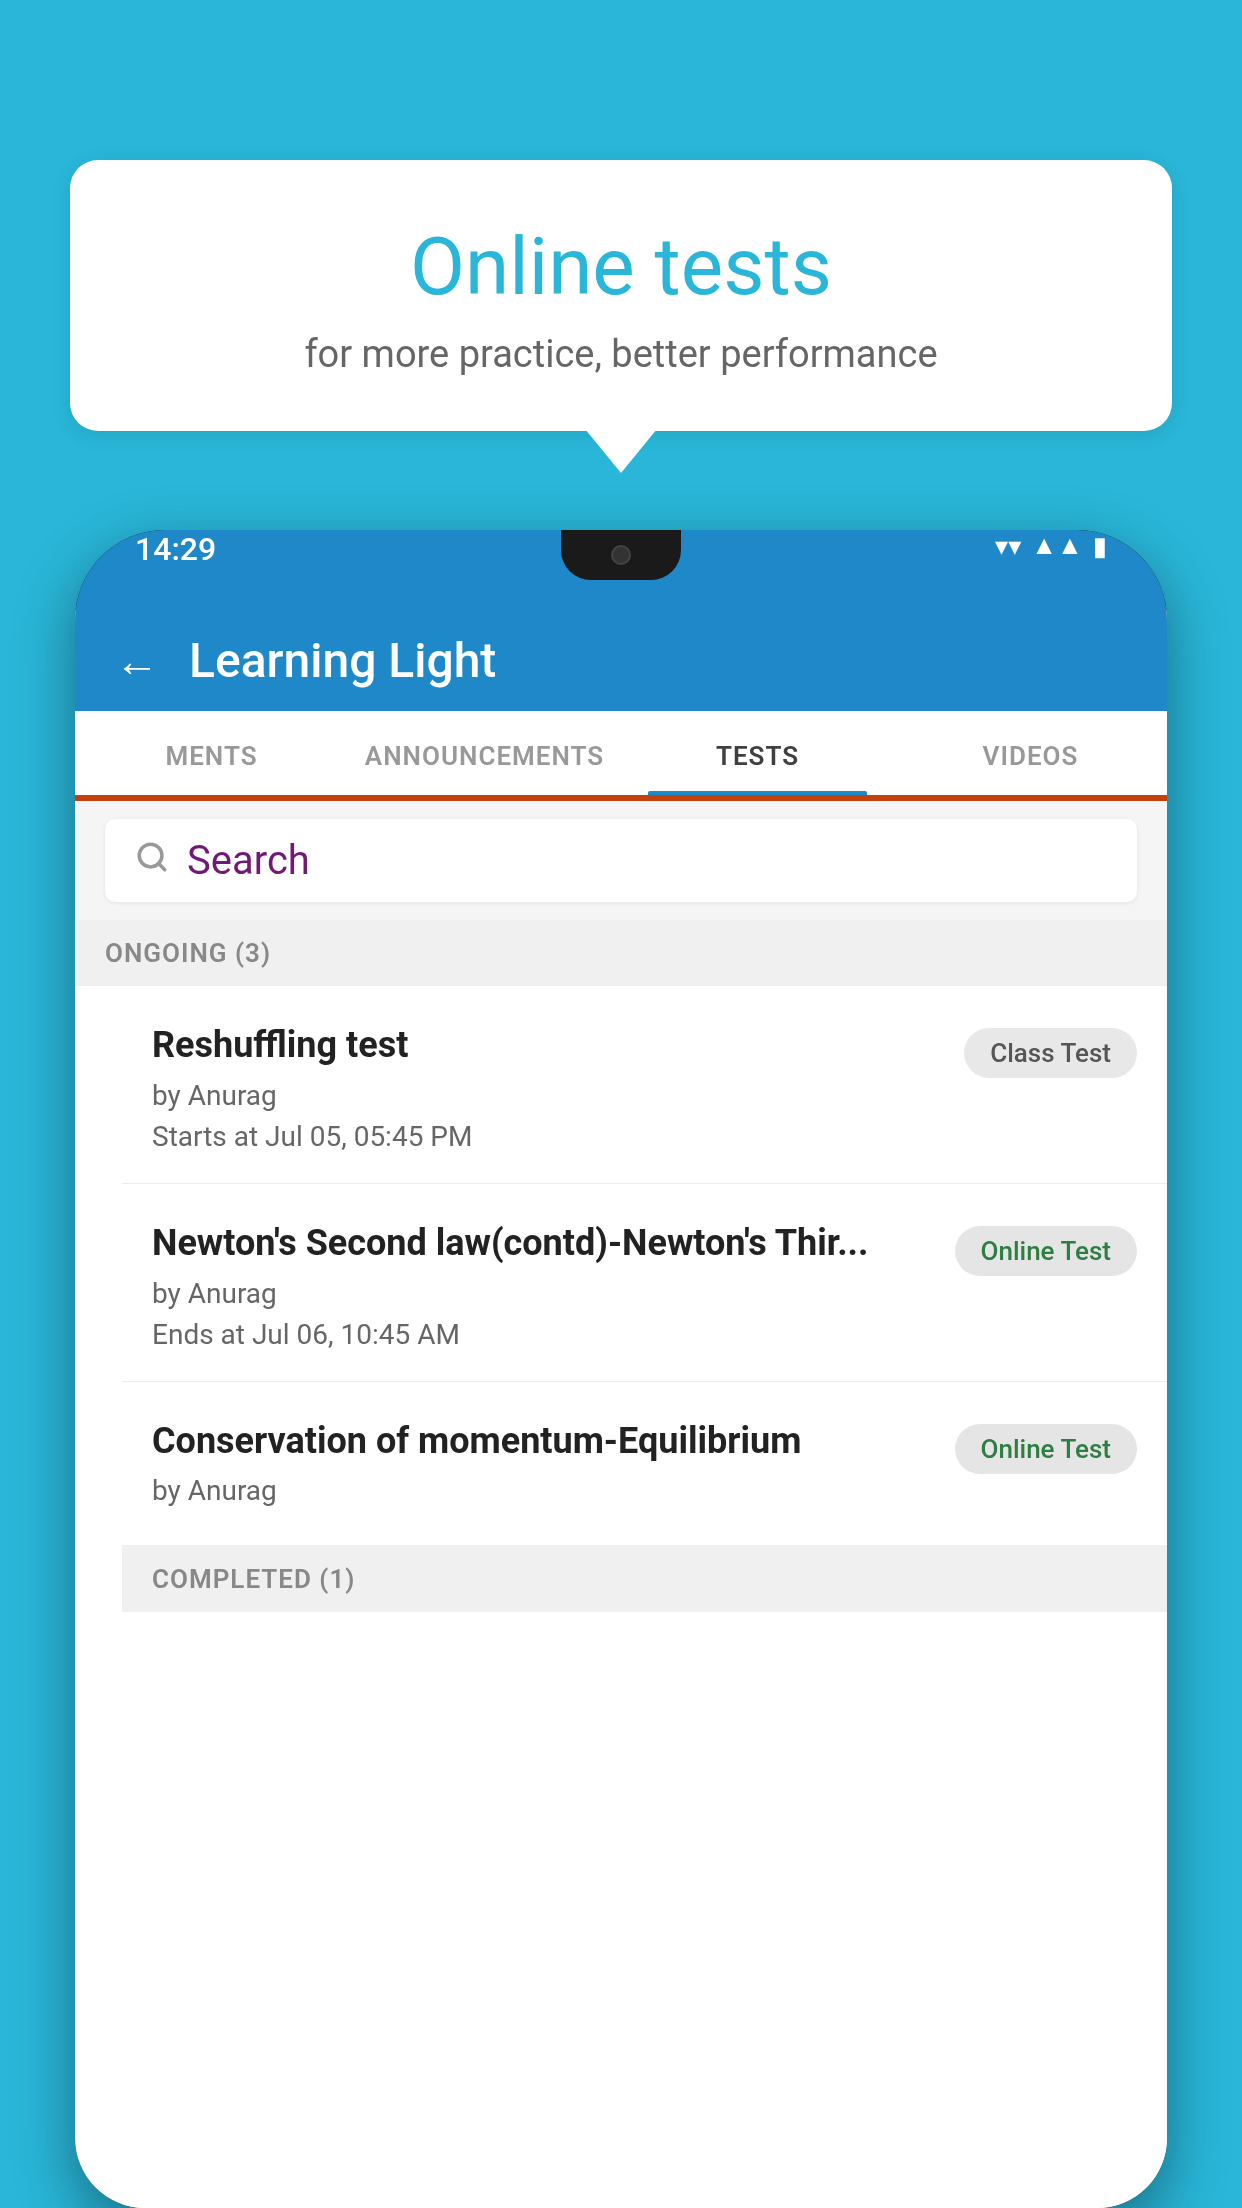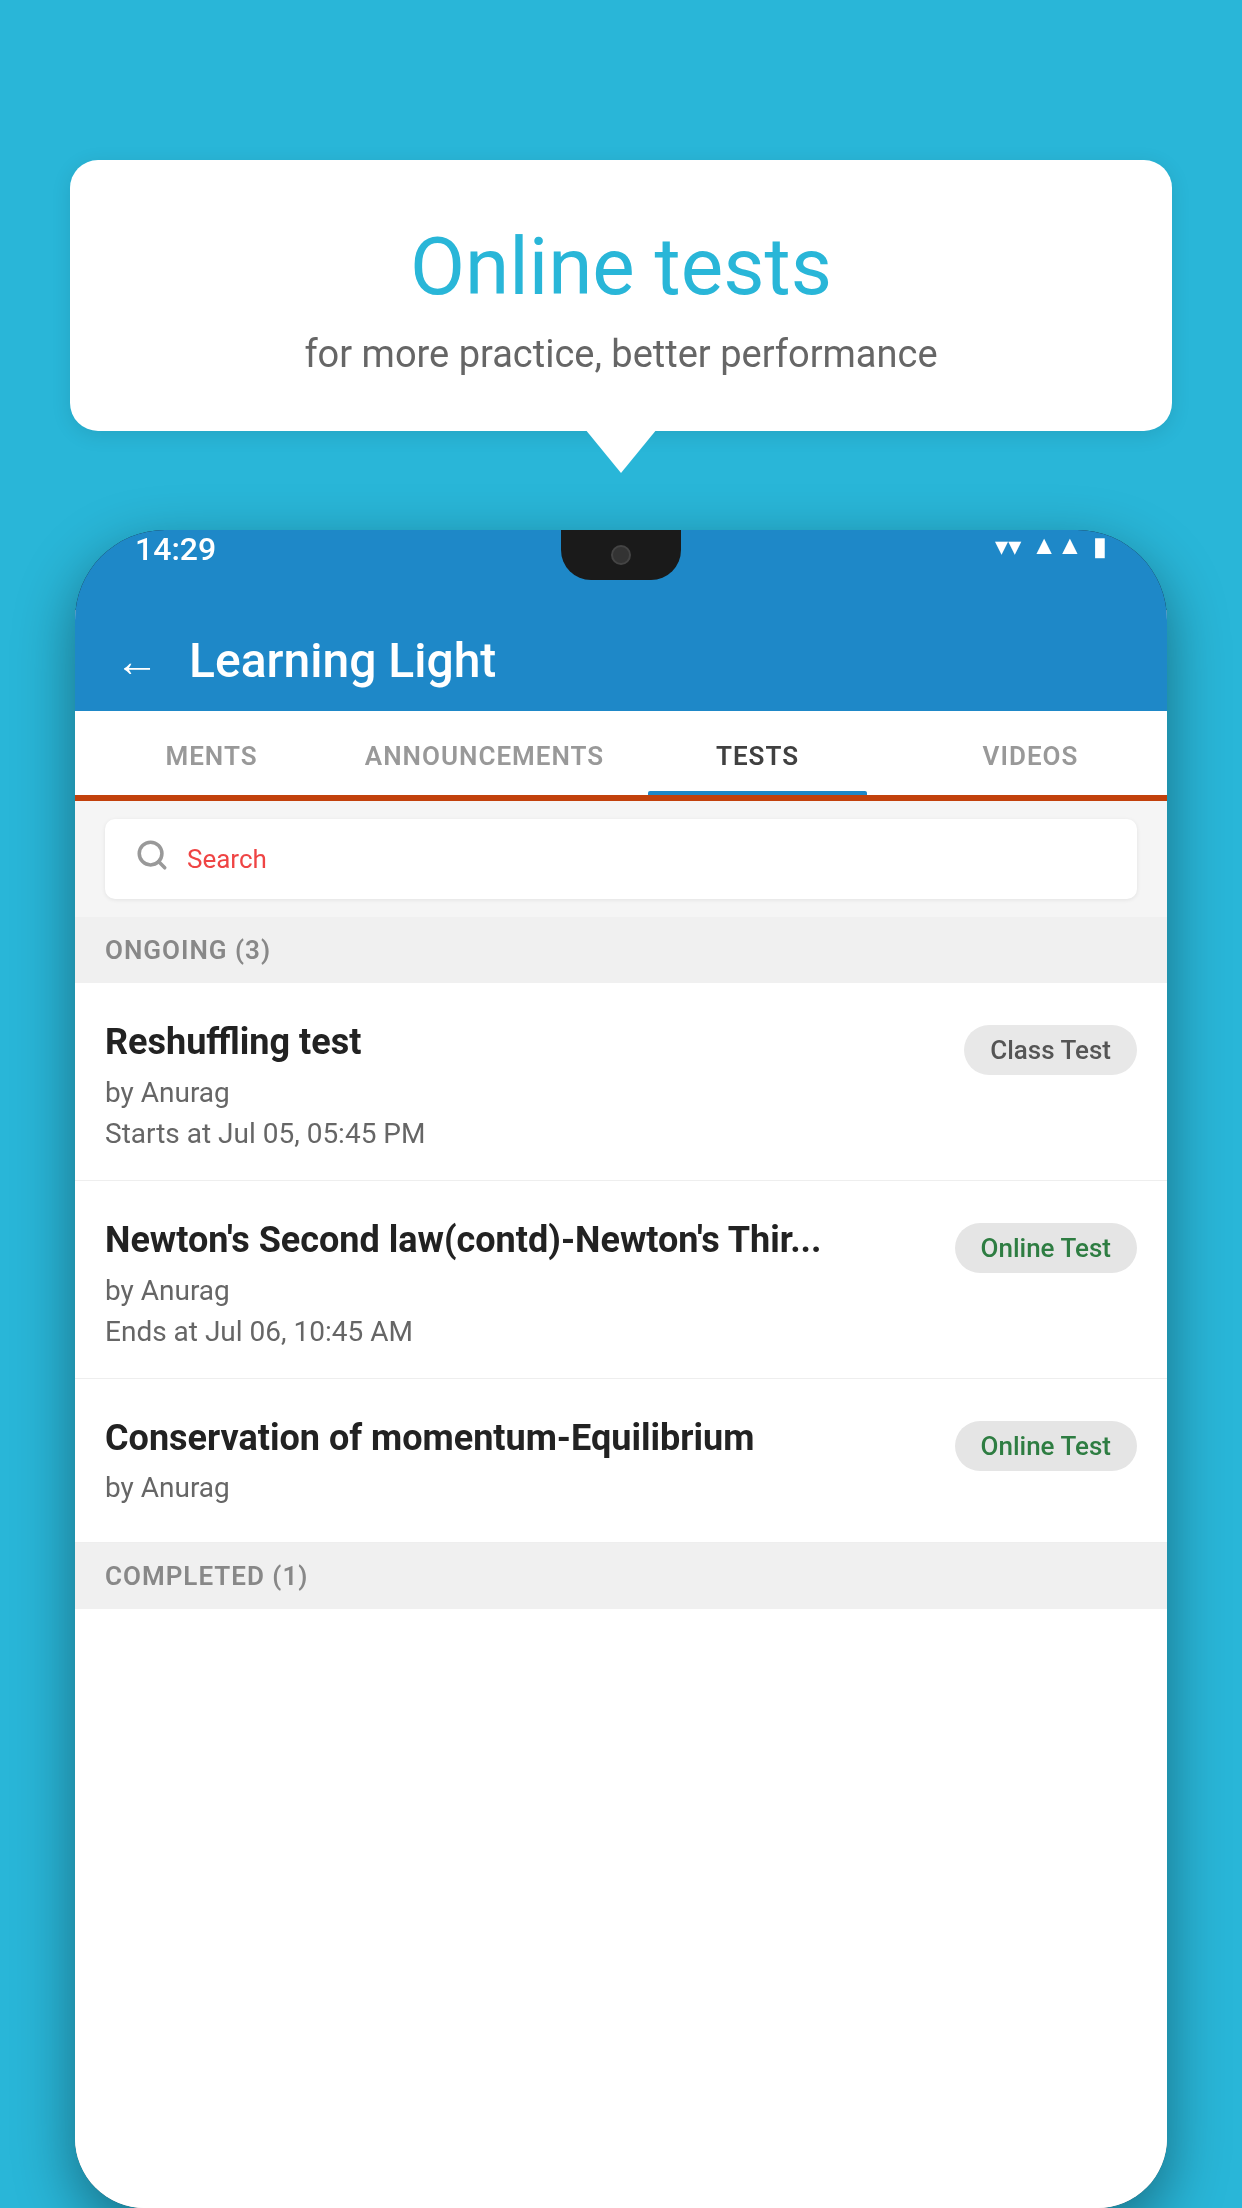--- a/index.html
+++ b/index.html
@@ -205,42 +205,43 @@
       gap: 18px;
       box-shadow: 0 1px 4px rgba(0,0,0,0.08);
     }
 
     .search-icon-svg {
       color: #999;
       font-size: 38px;
     }
 
     .search-placeholder {
-      font-size: 26px;
-      color: #ef4444;
+      font-size: 40px;
+      color: #701a75;
     }
 
     
     .section-header {
       background: #f0f0f0;
       padding: 18px 30px;
     }
 
     .section-title {
       font-size: 26px;
       color: #888;
       font-weight: 600;
       letter-spacing: 1px;
     }
 
     
     .test-list {
       flex: 1;
       overflow: hidden;
       background: #fff;
+      margin-left: 47px;
     }
 
     .test-item {
       padding: 36px 30px 30px;
       border-bottom: 1px solid #eee;
       display: flex;
       justify-content: space-between;
       align-items: flex-start;
     }
 

